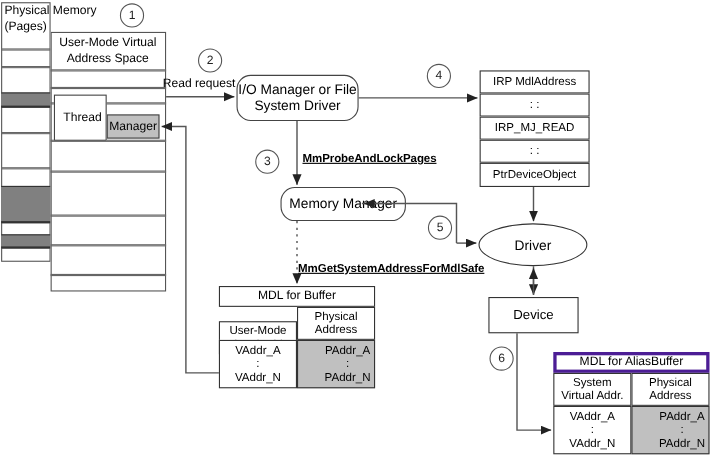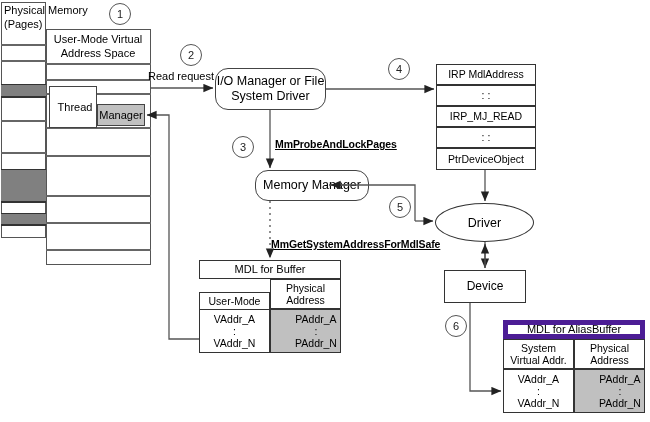--- a/index.html
+++ b/index.html
@@ -88,21 +88,21 @@
 Virtual Addr.</div>
 <div class="cell" style="left:270px;top:279px;width:71px;height:30px;border:1px solid #333;white-space:pre;">Physical
 Address</div>
 <div class="cell" style="left:199px;top:309px;width:71px;height:44px;border:1px solid #333;white-space:pre;">VAddr_A
 :
 VAddr_N</div>
 <div class="cell cellg" style="left:270px;top:309px;width:71px;height:44px;border:1px solid #333;white-space:pre;">PAddr_A
 :
 PAddr_N</div>
 
-<div class="cell" style="left:503px;top:320px;width:142px;height:19px;border:5px solid #4c1d95;font-size:11px;">MDL for AliasBuffer</div>
+<div class="cell" style="left:503px;top:320px;width:142px;height:19px;border:3px solid #4c1d95;font-size:11px;">MDL for AliasBuffer</div>
 <div class="cell" style="left:503px;top:339px;width:71px;height:30px;border:1px solid #333;white-space:pre;">System
 Virtual Addr.</div>
 <div class="cell" style="left:574px;top:339px;width:71px;height:30px;border:1px solid #333;white-space:pre;">Physical
 Address</div>
 <div class="cell" style="left:503px;top:369px;width:71px;height:44px;border:1px solid #333;white-space:pre;">VAddr_A
 :
 VAddr_N</div>
 <div class="cell cellg" style="left:574px;top:369px;width:71px;height:44px;border:1px solid #333;white-space:pre;">PAddr_A
 :
 PAddr_N</div>

